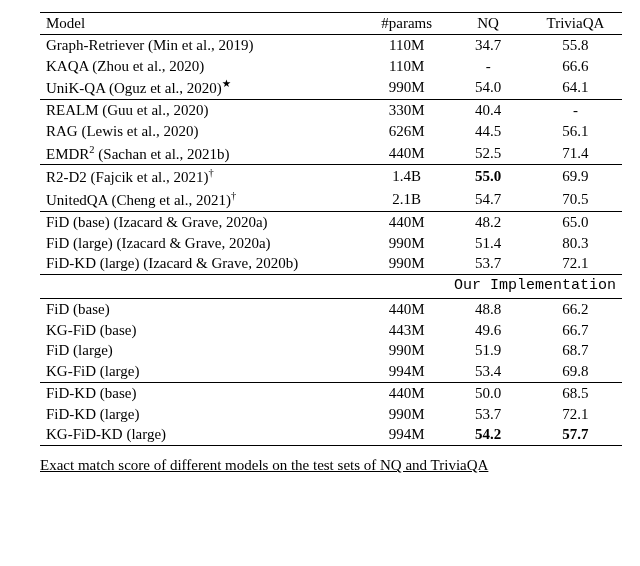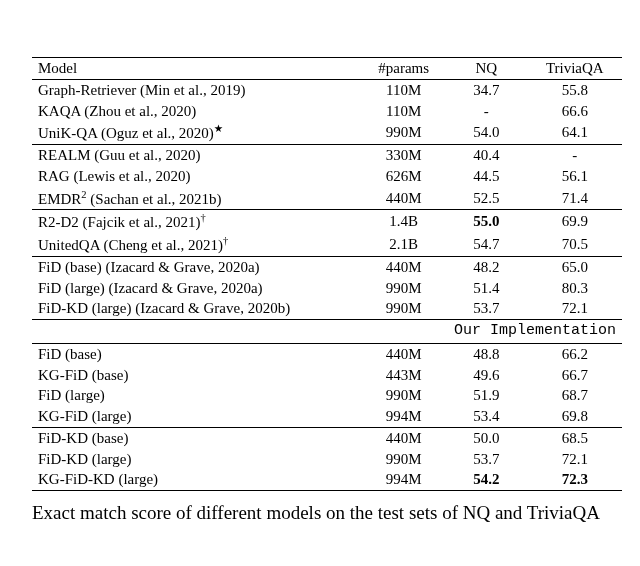--- a/index.html
+++ b/index.html
@@ -5,24 +5,23 @@
   html, body {
     margin: 0;
     padding: 0;
     background: #ffffff;
     font-family: "Times New Roman", Times, serif;
     color: #000;
   }
   .page {
     width: 640px;
     box-sizing: border-box;
-    padding: 12px 18px 8px 32px;
+    padding: 12px 18px 8px 40px;
     font-size: 15px;
     line-height: 1.25;
-    margin-top: 45px;
   }
   table {
     border-collapse: collapse;
     width: 100%;
     table-layout: fixed;
   }
   col.model  { width: 56%; }
   col.params { width: 14%; }
   col.nq     { width: 14%; }
   col.tqa    { width: 16%; }
@@ -43,23 +42,24 @@
   .section-label td {
     text-align: right;
     padding-top: 2px;
     padding-bottom: 2px;
     font-family: Liberation Mono, monospace;
   }
   .bold { font-weight: bold; text-align: right; }
 
   .caption {
     margin-top: 10px;
-    font-size: 19px;
+    font-size: 15px;
     white-space: nowrap;
     overflow: hidden;
+    text-decoration: underline;
   }
   sup { font-size: 0.7em; }
 </style>
 </head>
 <body>
 
 <div class="page">
 
 <table>
   <colgroup>
@@ -179,21 +179,21 @@
         <tr>
           <td>FiD-KD (large)</td>
           <td class="num">990M</td>
           <td class="num">53.7</td>
           <td class="num">72.1</td>
         </tr>
         <tr class="rule-bottom">
           <td>KG-FiD-KD (large)</td>
           <td class="num">994M</td>
           <td class="num"><span class="bold">54.2</span></td>
-          <td class="num"><span class="bold">72.3</span></td>
+          <td class="num"><span class="bold">57.7</span></td>
         </tr>
       </tbody>
 </table>
 
 <div class="caption">
   <span>Exact match score of different models on the test sets of NQ and TriviaQA</span>
 </div>
 
 </div>
 

